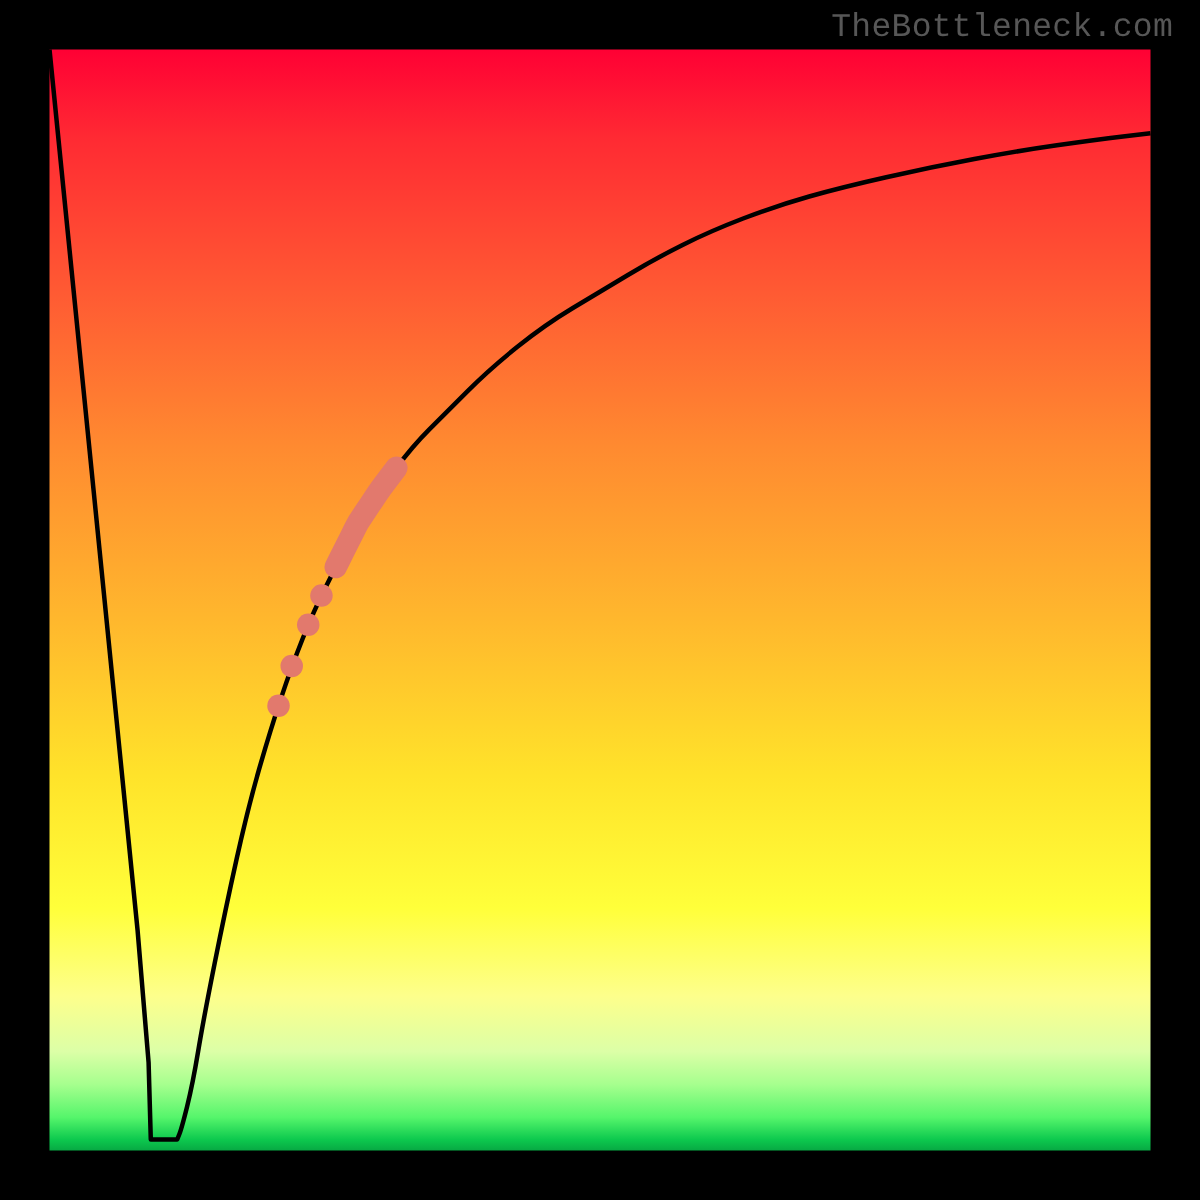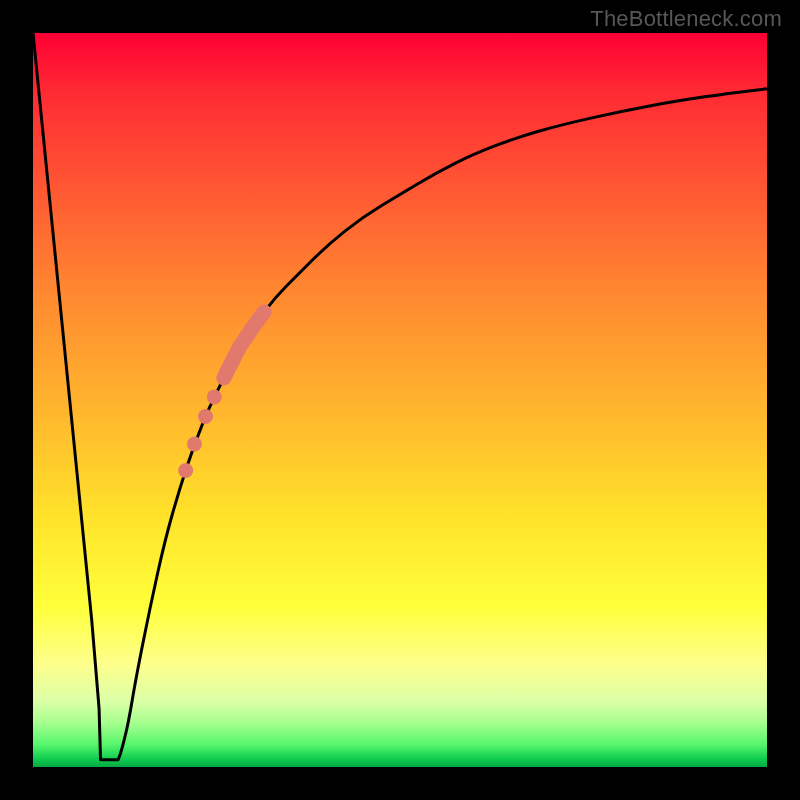--- a/index.html
+++ b/index.html
@@ -9,20 +9,21 @@
     height: 800px;
     overflow: hidden;
     background: #000;
     font-family: Arial, Helvetica, sans-serif;
   }
   .frame {
     position: relative;
     width: 792px;
     height: 800px;
     background: #000;
+    font-family: Liberation Mono, monospace;
   }
   .plot-bg {
     position: absolute;
     left: 33px;
     top: 33px;
     width: 734px;
     height: 734px;
     
     background: linear-gradient(
       to bottom,

